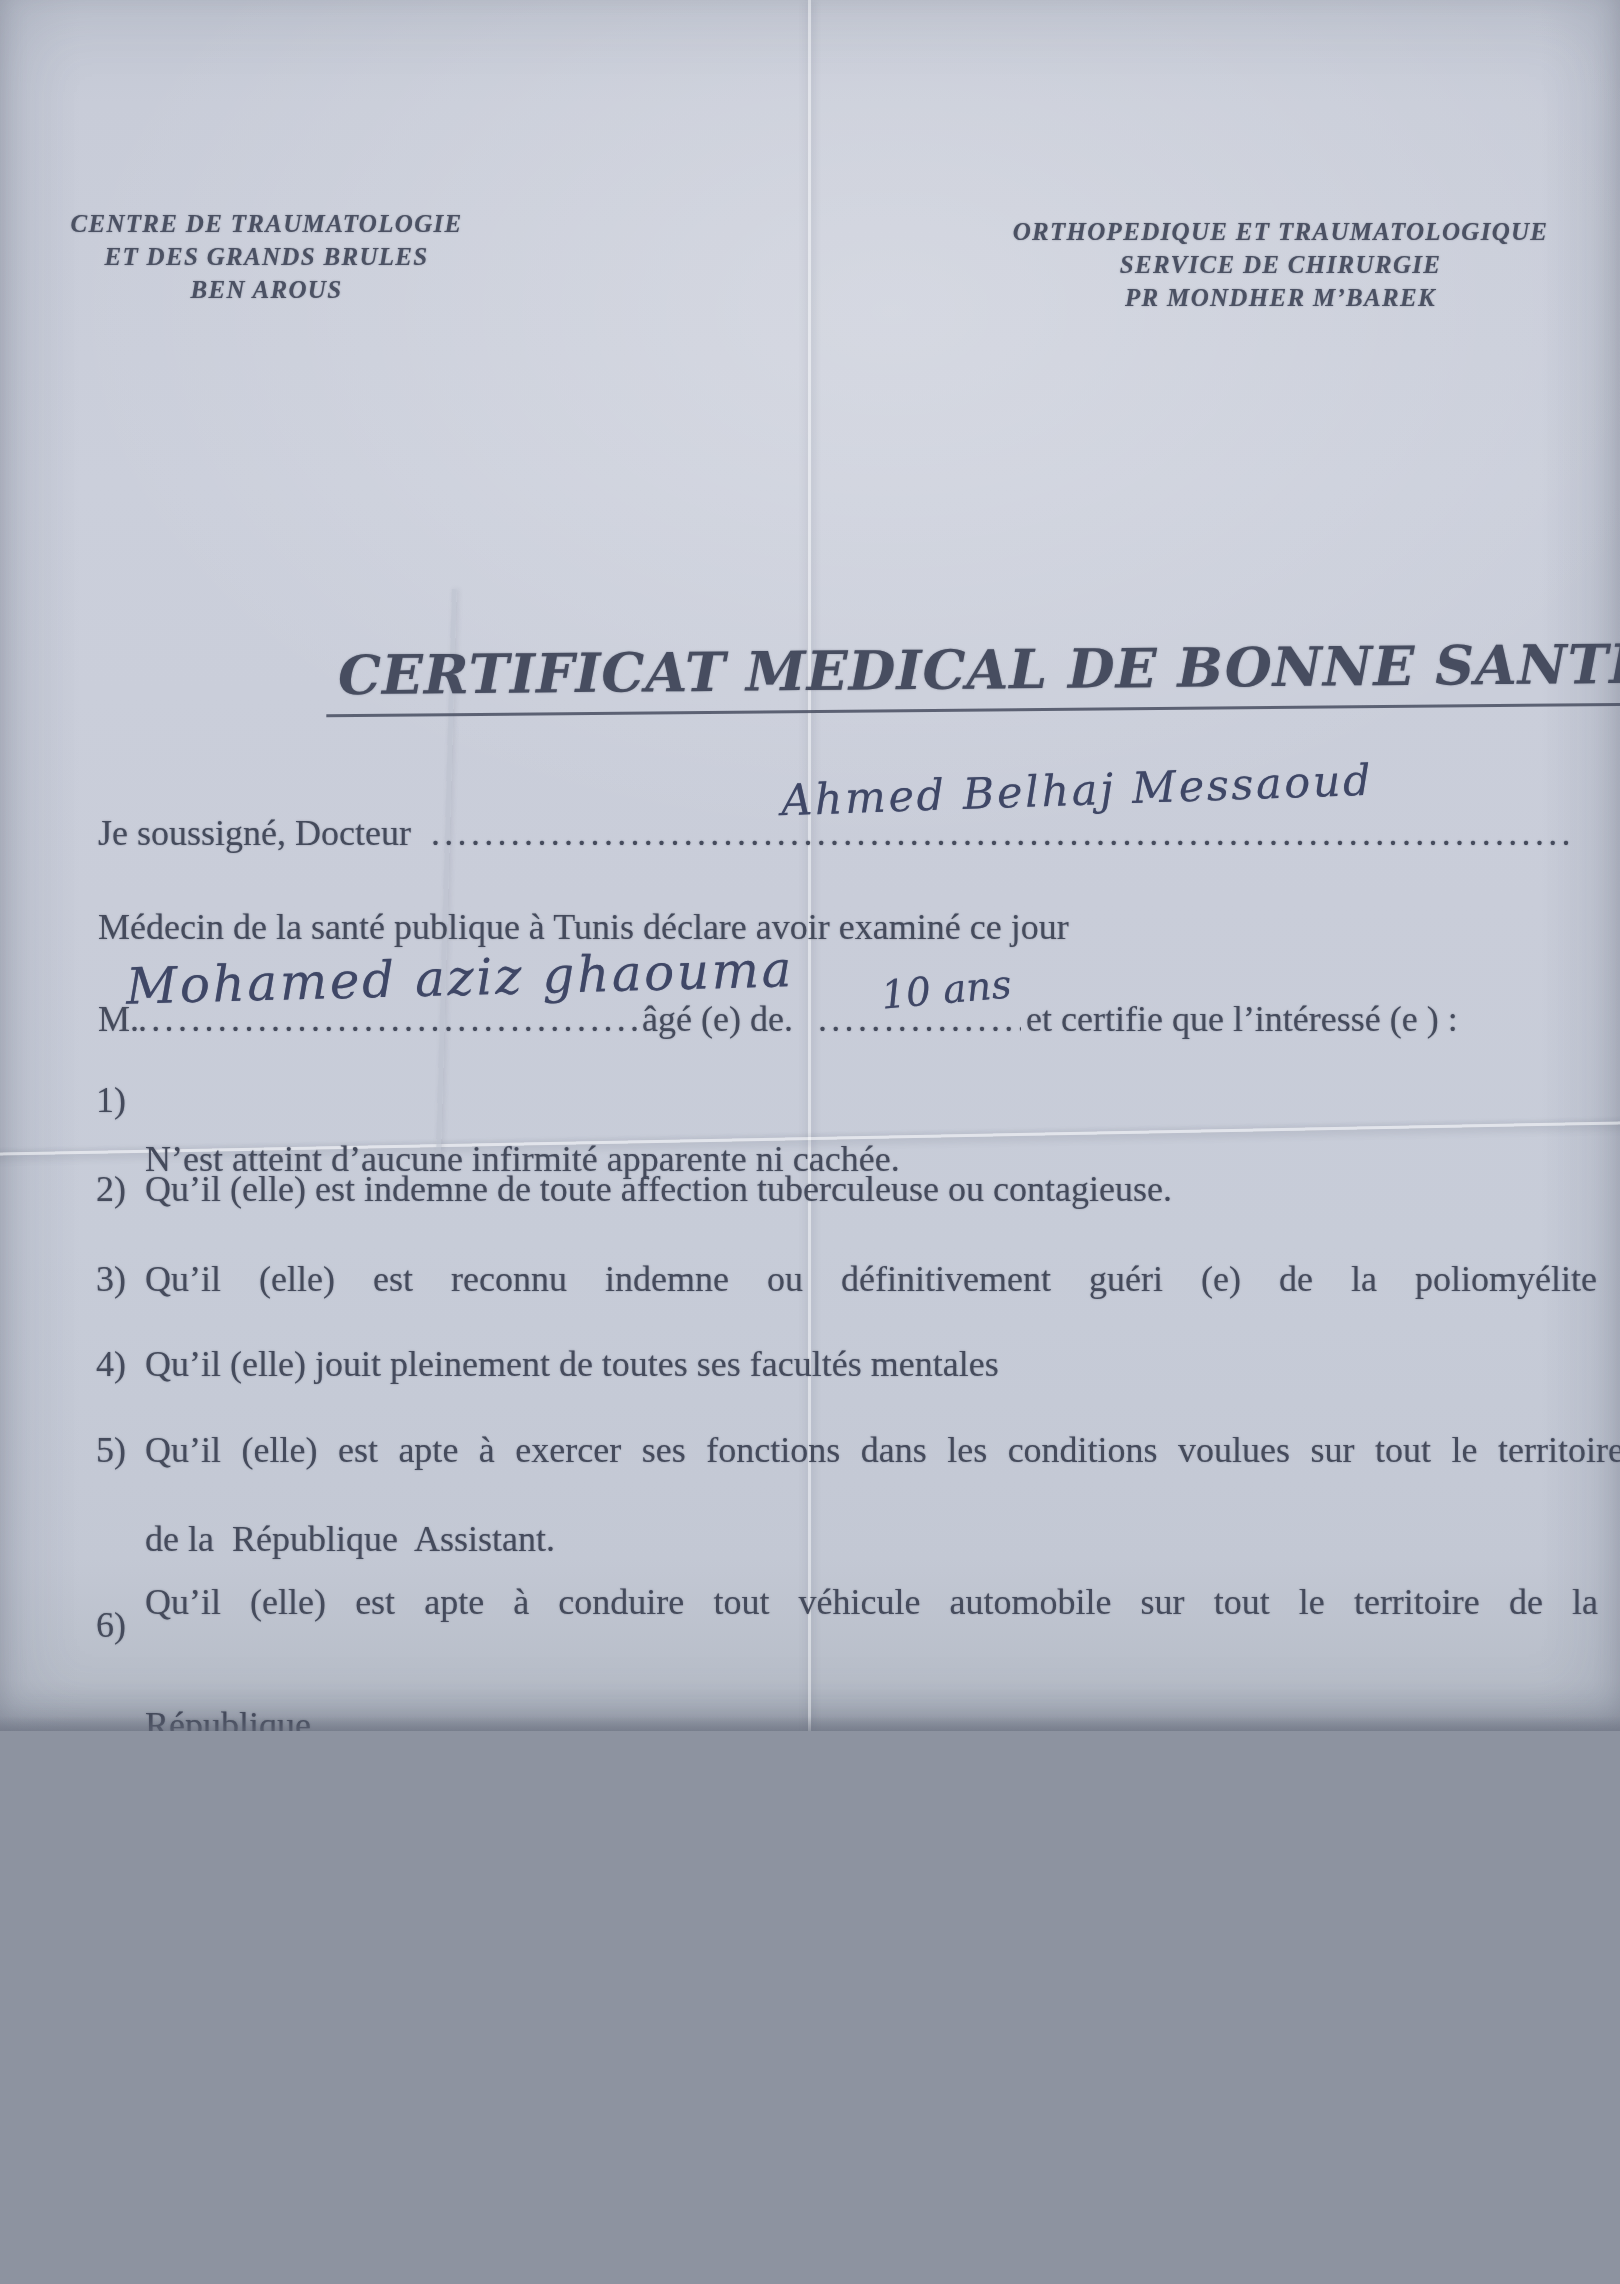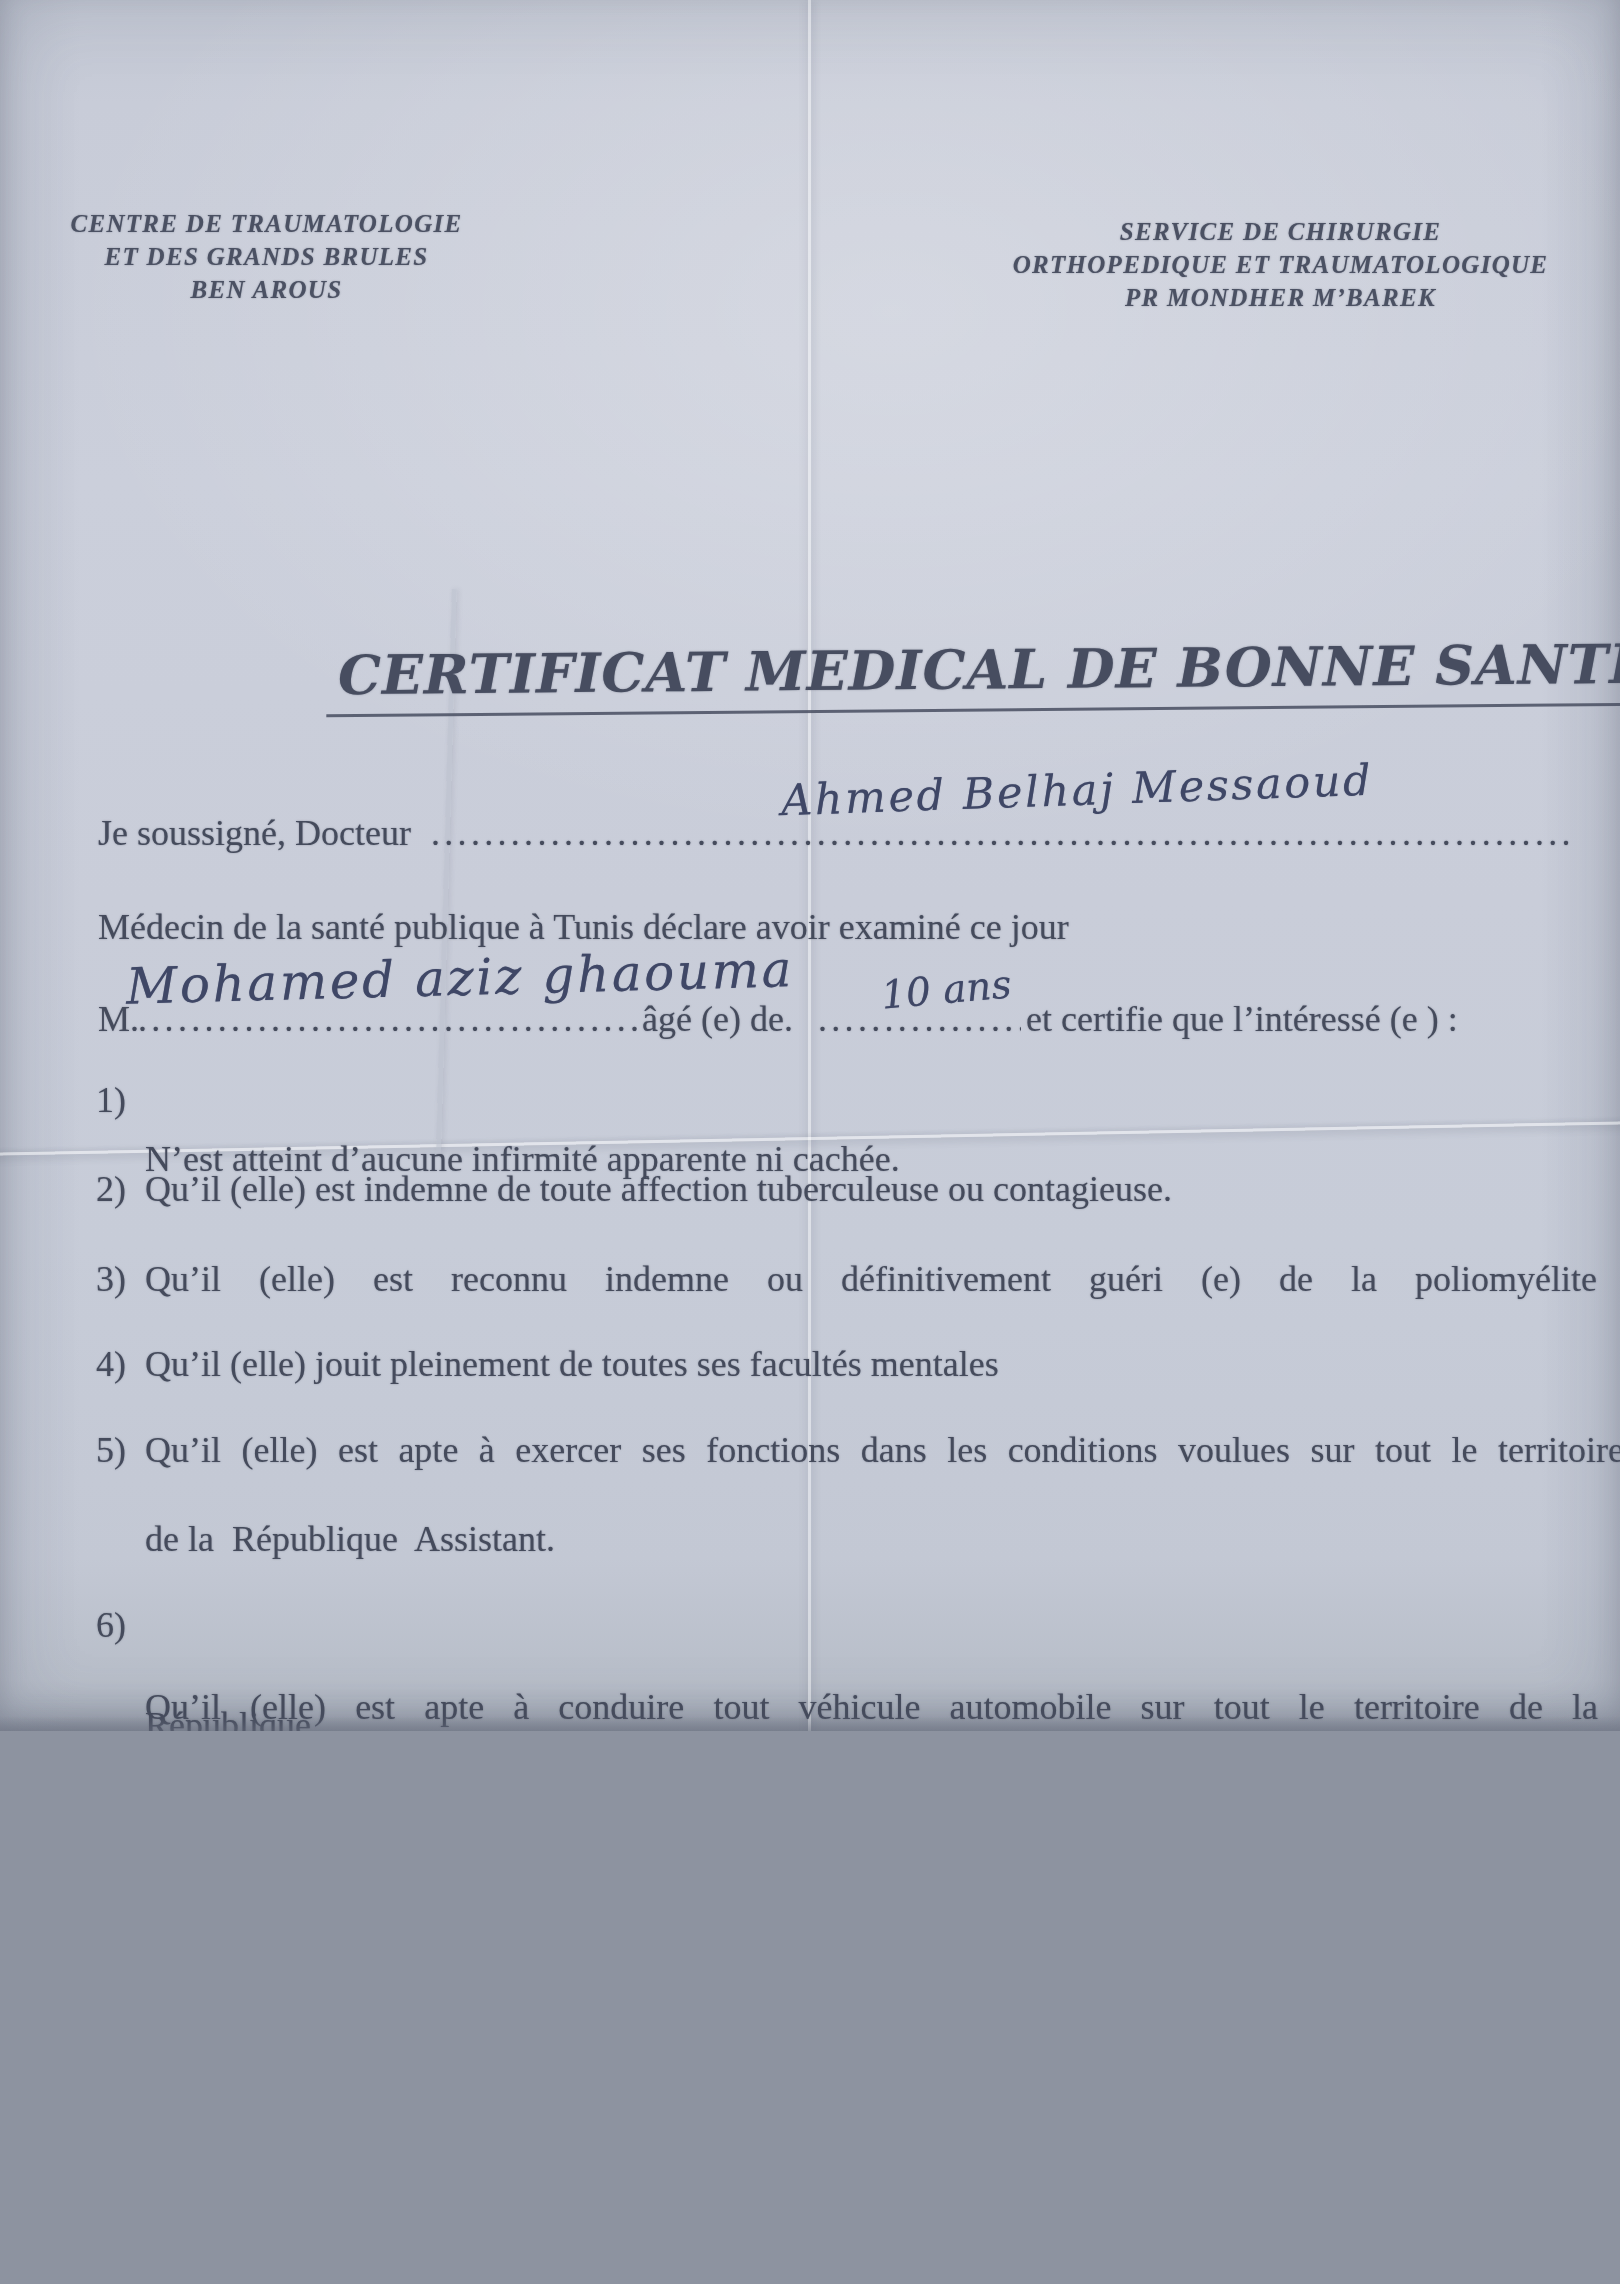--- a/index.html
+++ b/index.html
@@ -71,22 +71,22 @@
   <div class="crease-h"></div>
   <div class="crease-h2"></div>
 
   <div class="print hdr" style="left:53px;top:207px;width:427px;">
     <div>CENTRE DE TRAUMATOLOGIE</div>
     <div>ET DES GRANDS BRULES</div>
     <div>BEN AROUS</div>
   </div>
 
   <div class="print hdr" style="left:990px;top:215px;width:581px;">
+    <div>ORTHOPEDIQUE ET TRAUMATOLOGIQUE</div>
     <div>SERVICE DE CHIRURGIE</div>
-    <div>ORTHOPEDIQUE ET TRAUMATOLOGIQUE</div>
     <div>PR MONDHER M’BAREK</div>
   </div>
 
   <div class="print title-wrap">
     <span class="title-text">CERTIFICAT MEDICAL DE BONNE SANTE</span>
   </div>
 
   <span class="print" style="left:98px;top:811px;">Je soussigné, Docteur</span>
   <div class="print dots" style="left:431px;top:811px;width:1144px;">....................................................................................................</div>
   <div class="ink" style="left:781px;top:765px;font-size:43px;letter-spacing:2.6px;transform:rotate(-2deg);">Ahmed Belhaj Messaoud</div>
@@ -111,21 +111,21 @@
   <div class="print stretch" style="left:145px;top:1257px;width:1452px;">Qu’il (elle) est reconnu indemne ou définitivement guéri (e)  de la poliomyélite</div>
 
   <span class="print num" style="left:96px;top:1342px;">4)</span>
   <div class="print" style="left:145px;top:1342px;">Qu’il (elle) jouit pleinement de toutes ses facultés mentales</div>
 
   <span class="print num" style="left:96px;top:1428px;">5)</span>
   <div class="print stretch" style="left:145px;top:1428px;width:1479px;">Qu’il (elle) est apte à exercer ses fonctions dans les conditions voulues sur tout le territoire</div>
   <div class="print" style="left:145px;top:1517px;">de la  République  Assistant.</div>
 
   <span class="print num" style="left:96px;top:1603px;">6)</span>
-  <div class="print stretch" style="left:145px;top:1685px;width:1453px;">Qu’il (elle) est apte à conduire tout véhicule automobile sur tout le territoire de la</div>
+  <div class="print stretch" style="left:145px;top:1580px;width:1453px;">Qu’il (elle) est apte à conduire tout véhicule automobile sur tout le territoire de la</div>
   <div class="print" style="left:145px;top:1695px;margin-top:8px;">République.</div>
 
   <span class="print script" style="left:950px;top:1843px;font-size:41px;line-height:50px;">Tunis, le</span>
   <div class="print dots" style="left:1107px;top:1843px;width:272px;font-size:41px;line-height:50px;">..............................</div>
   <div class="ink" style="left:1064px;top:1824px;font-size:41px;letter-spacing:1.7px;transform:rotate(-8deg);">09/12/2022</div>
 
   <span class="print script" style="left:950px;top:1911px;font-size:35px;line-height:50px;">Le médecin</span>
   <div class="print dots" style="left:1142px;top:1911px;width:236px;font-size:41px;line-height:50px;">..........................</div>
 
   <div class="stamp">

